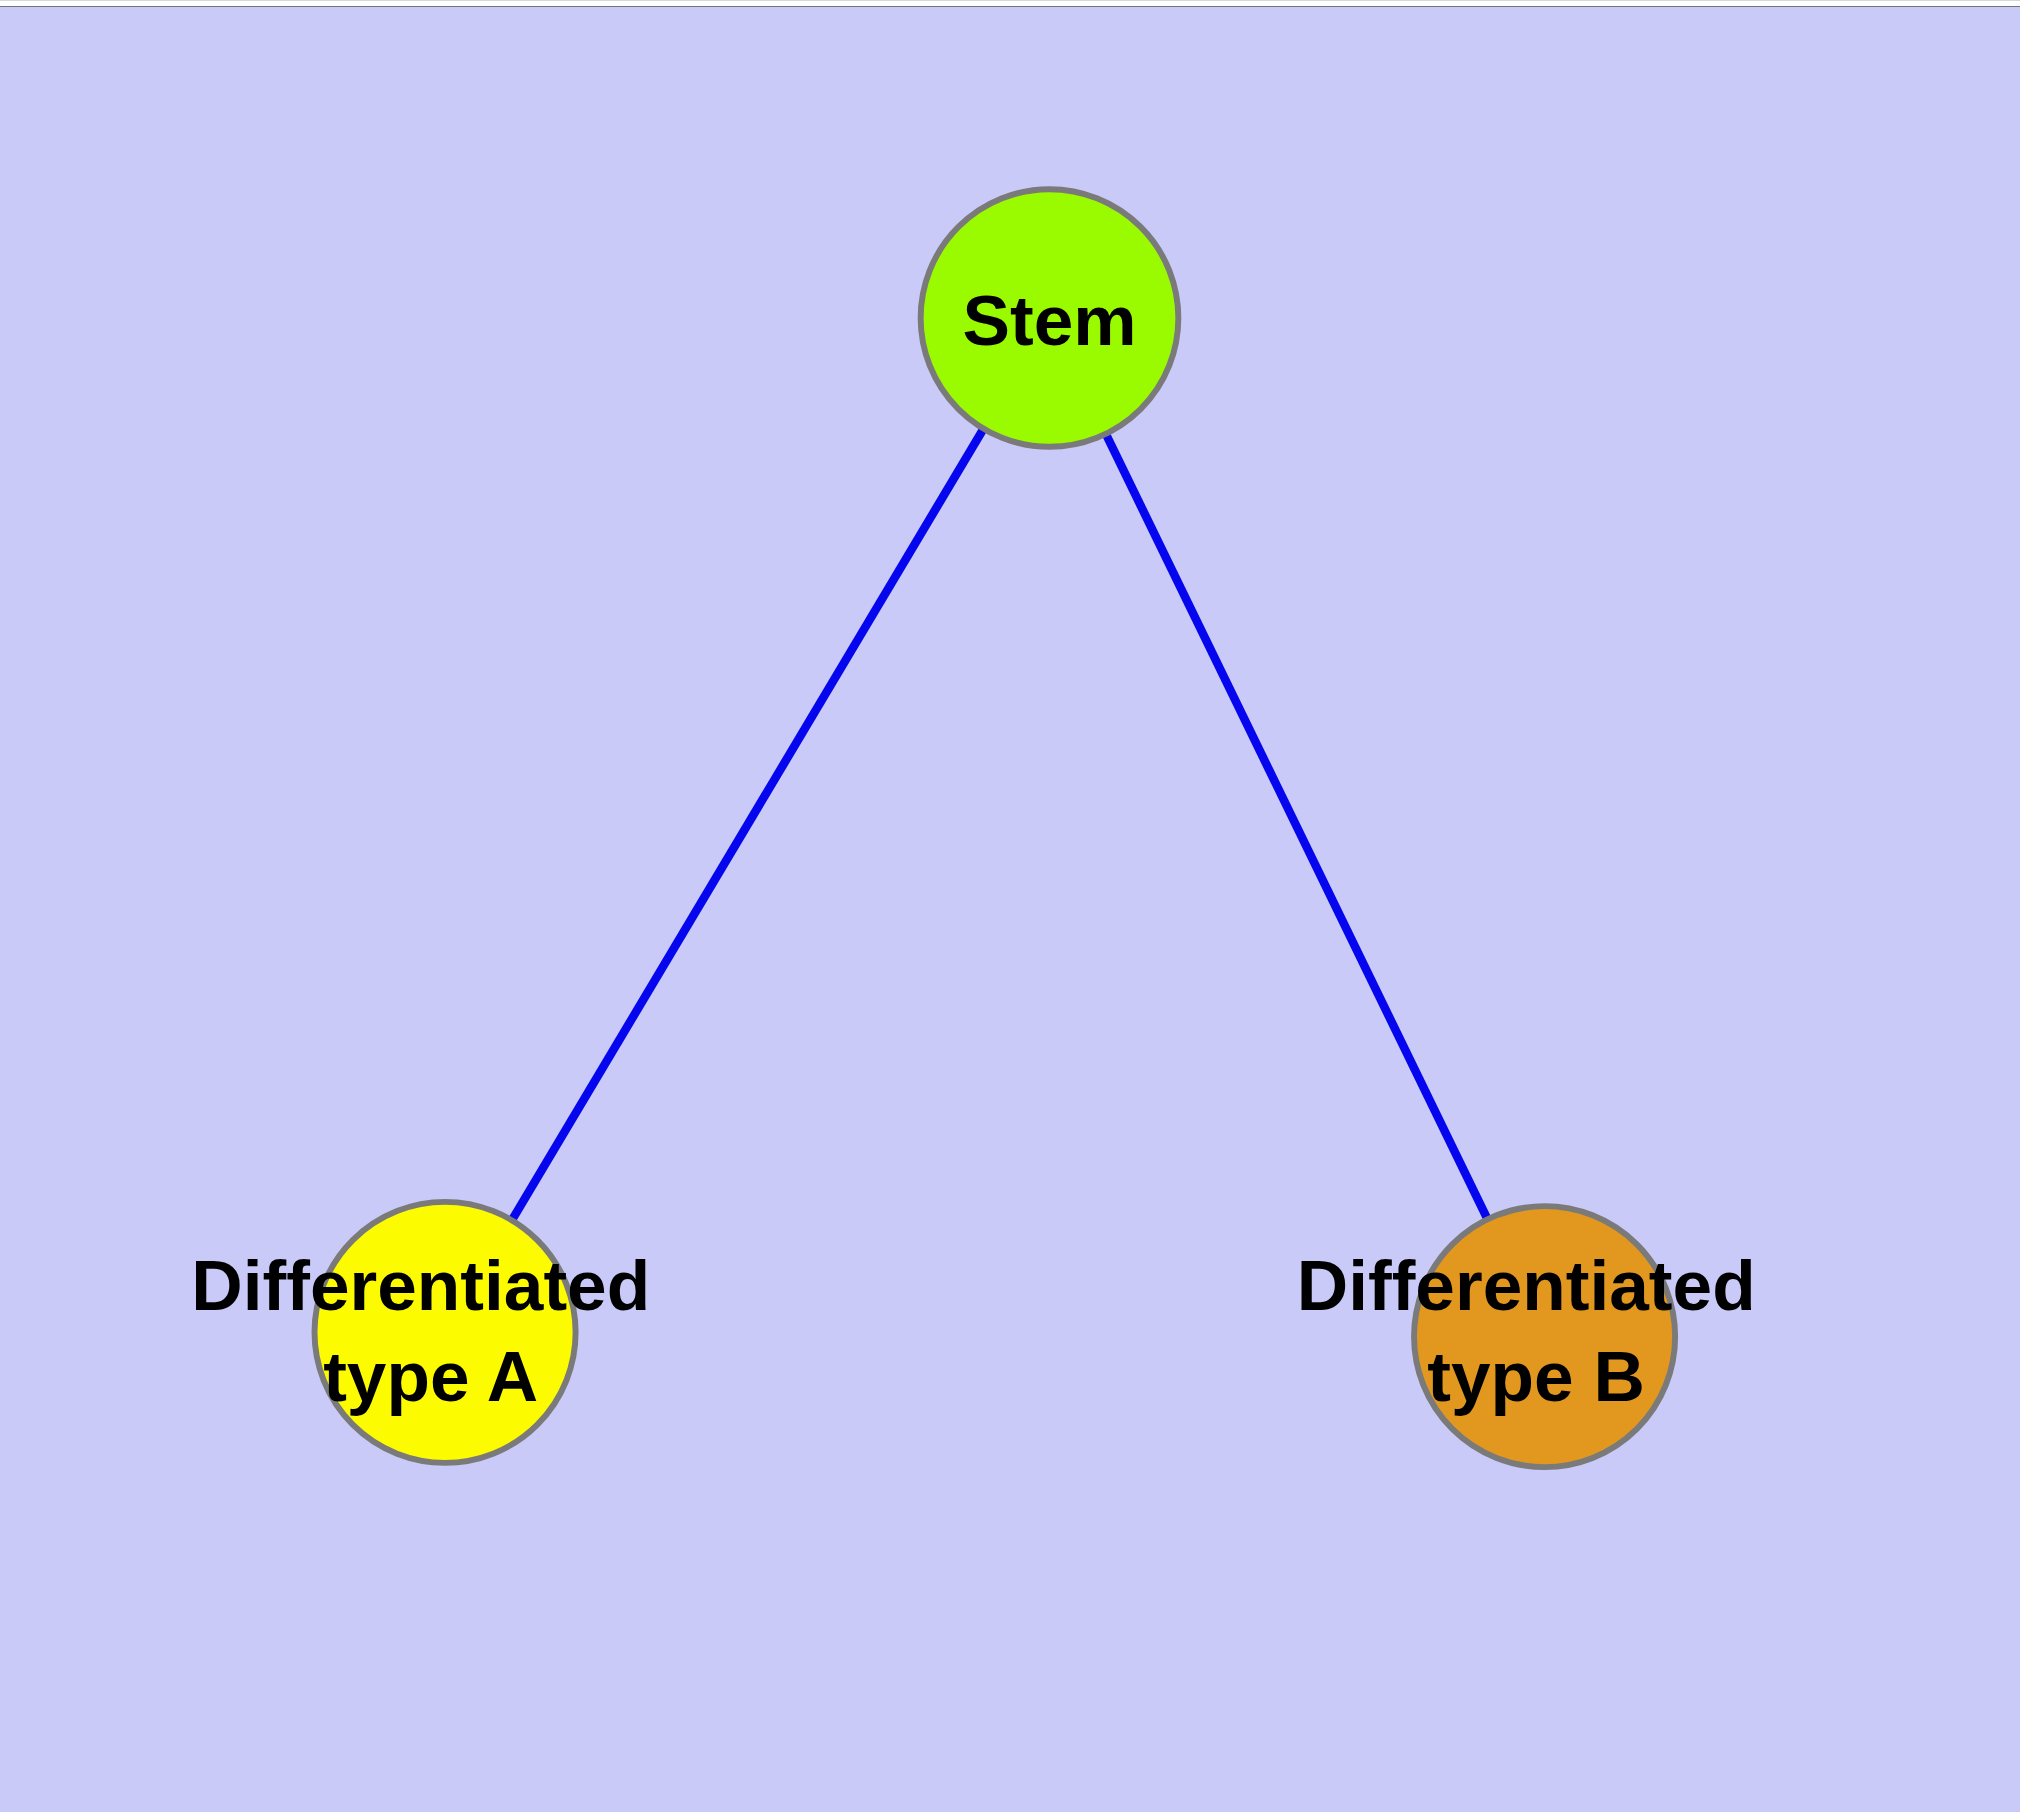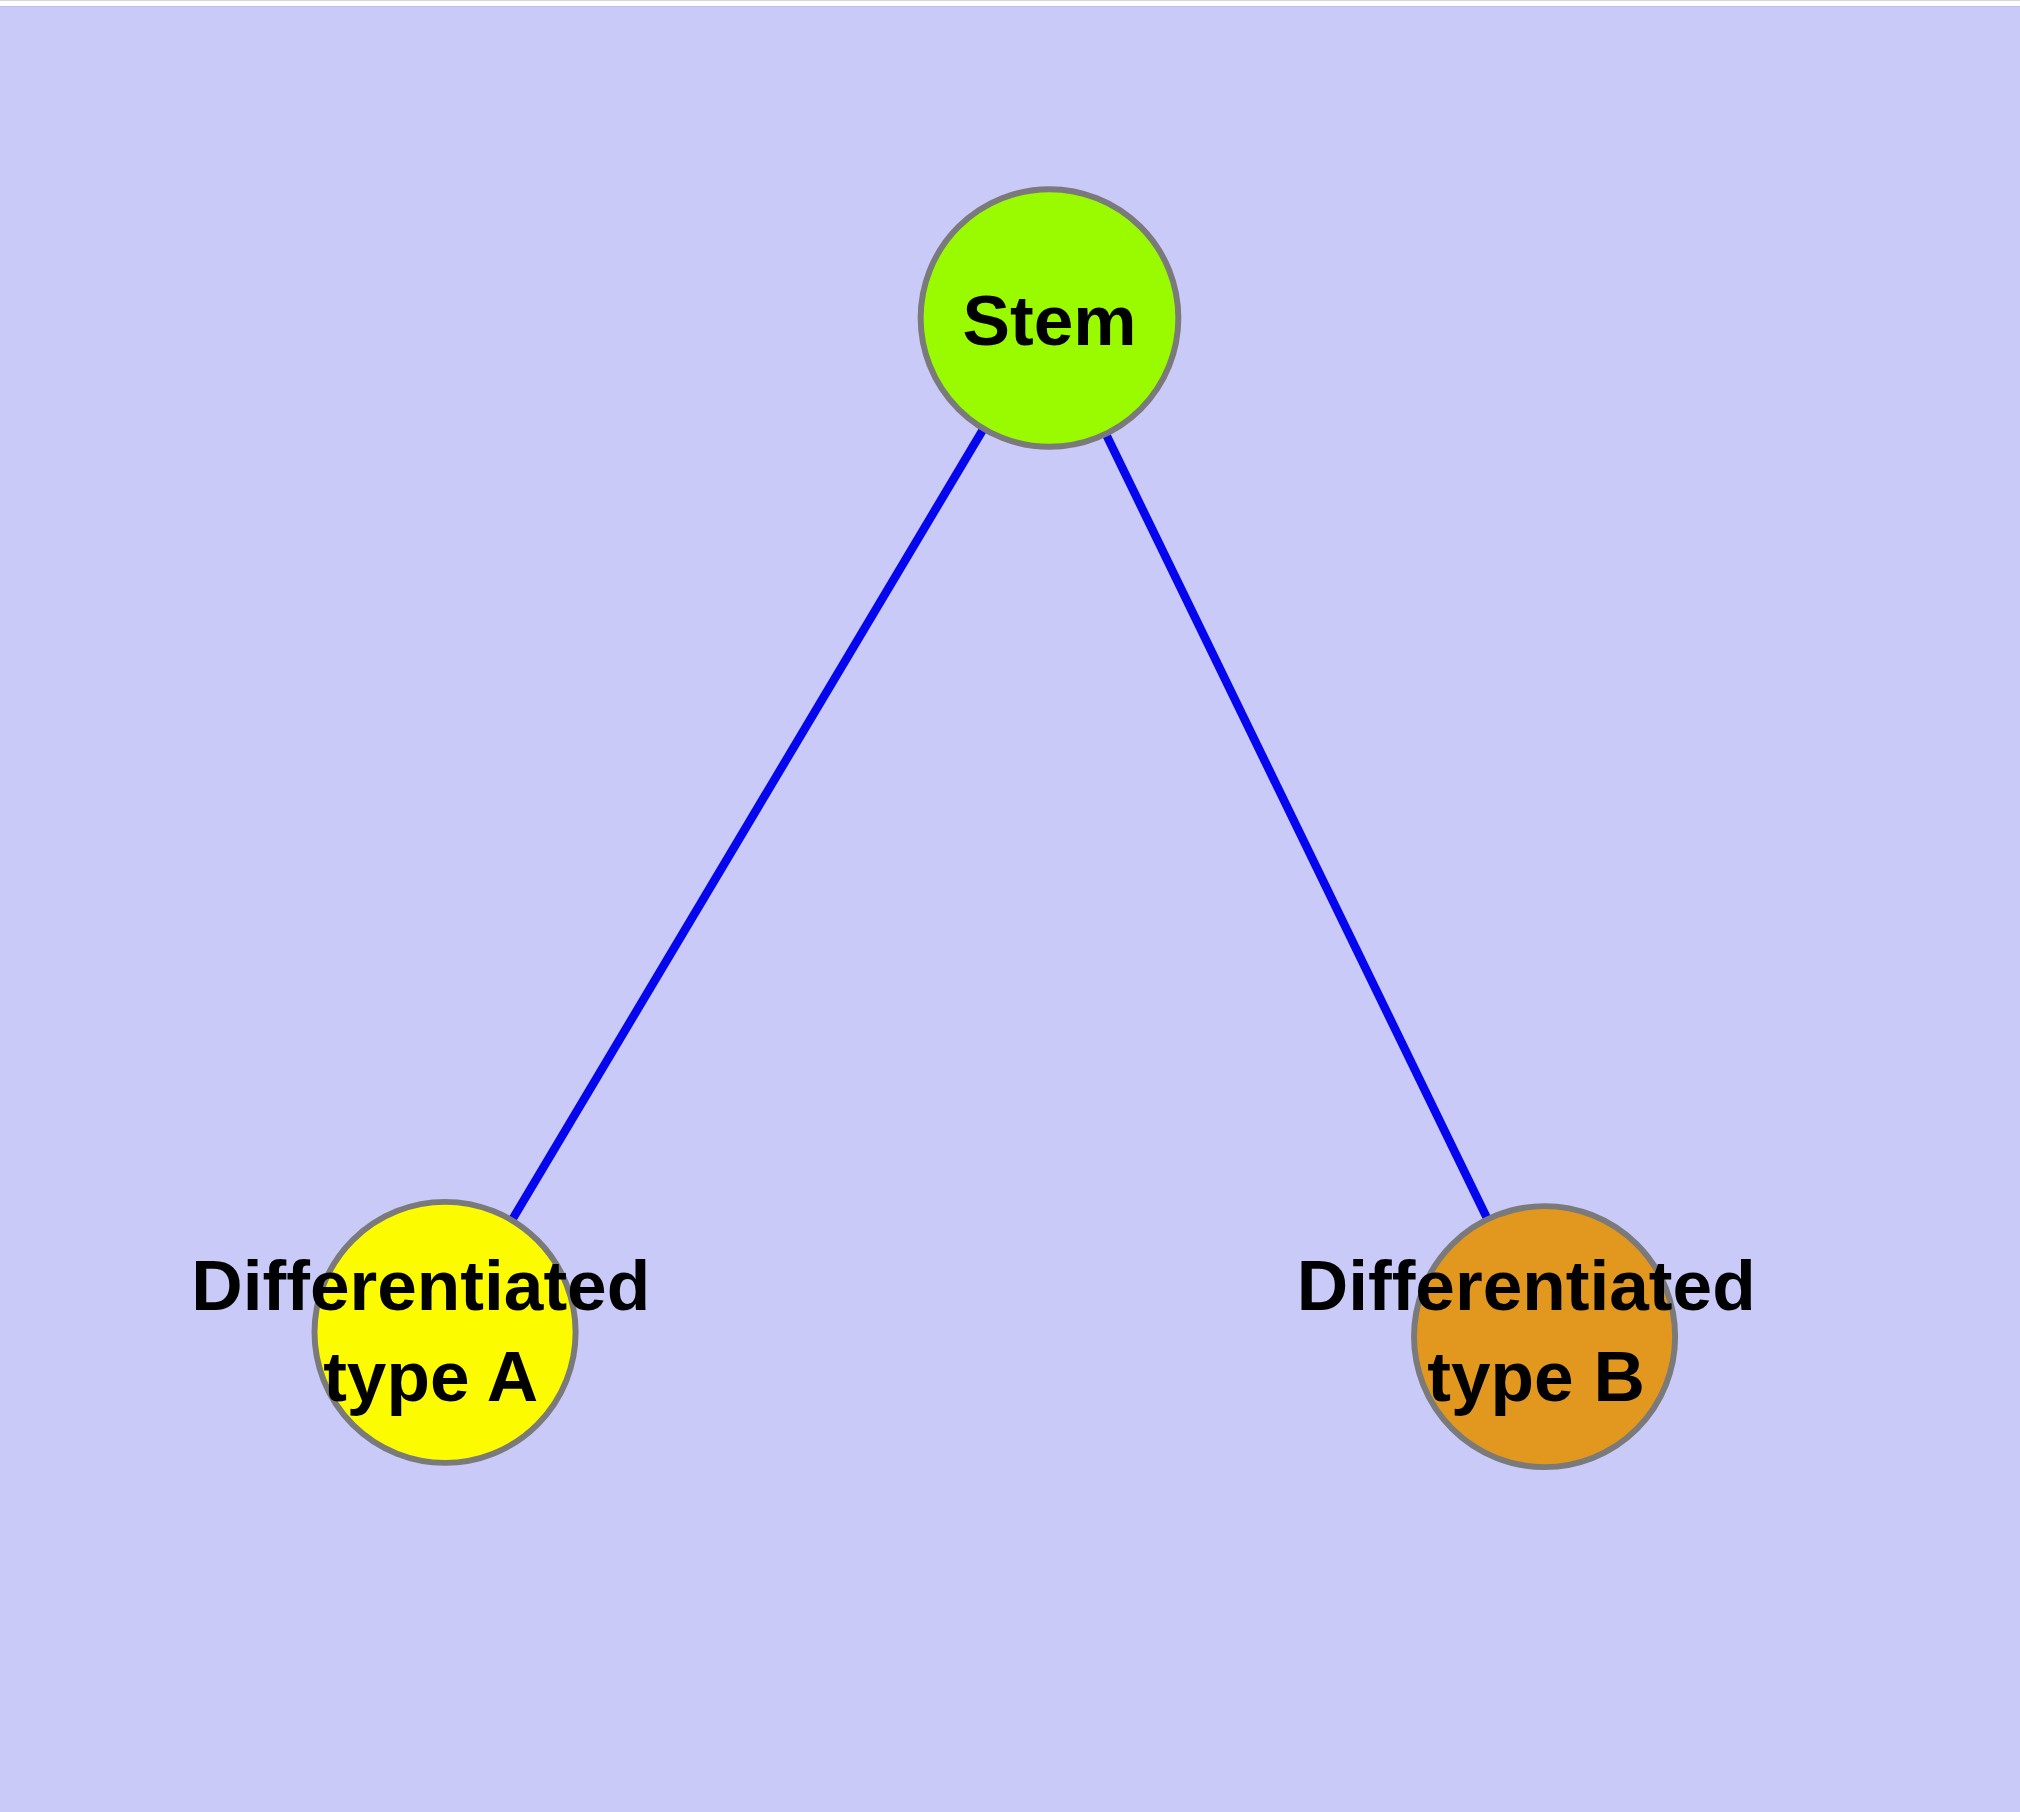--- a/index.html
+++ b/index.html
@@ -1,20 +1,20 @@
 <!DOCTYPE html>
 <html style="font-size:13.6px"><head>
 <meta charset="utf-8">
 <style>
   html, body { margin: 0; padding: 0; }
   .screen {
     position: relative;
     width: 2021px;
     height: 1812px;
-    background: #c4b5fd;
+    background: #737373;
     overflow: hidden;
     font-family: "Liberation Sans", sans-serif;
   }
   .top-strip {
     position: absolute;
     top: 0; left: 0; right: 0;
     height: 5.1px;
     background: #ffffff;
     border-top: 1.7px solid #d8d8d8;
     box-sizing: content-box;

